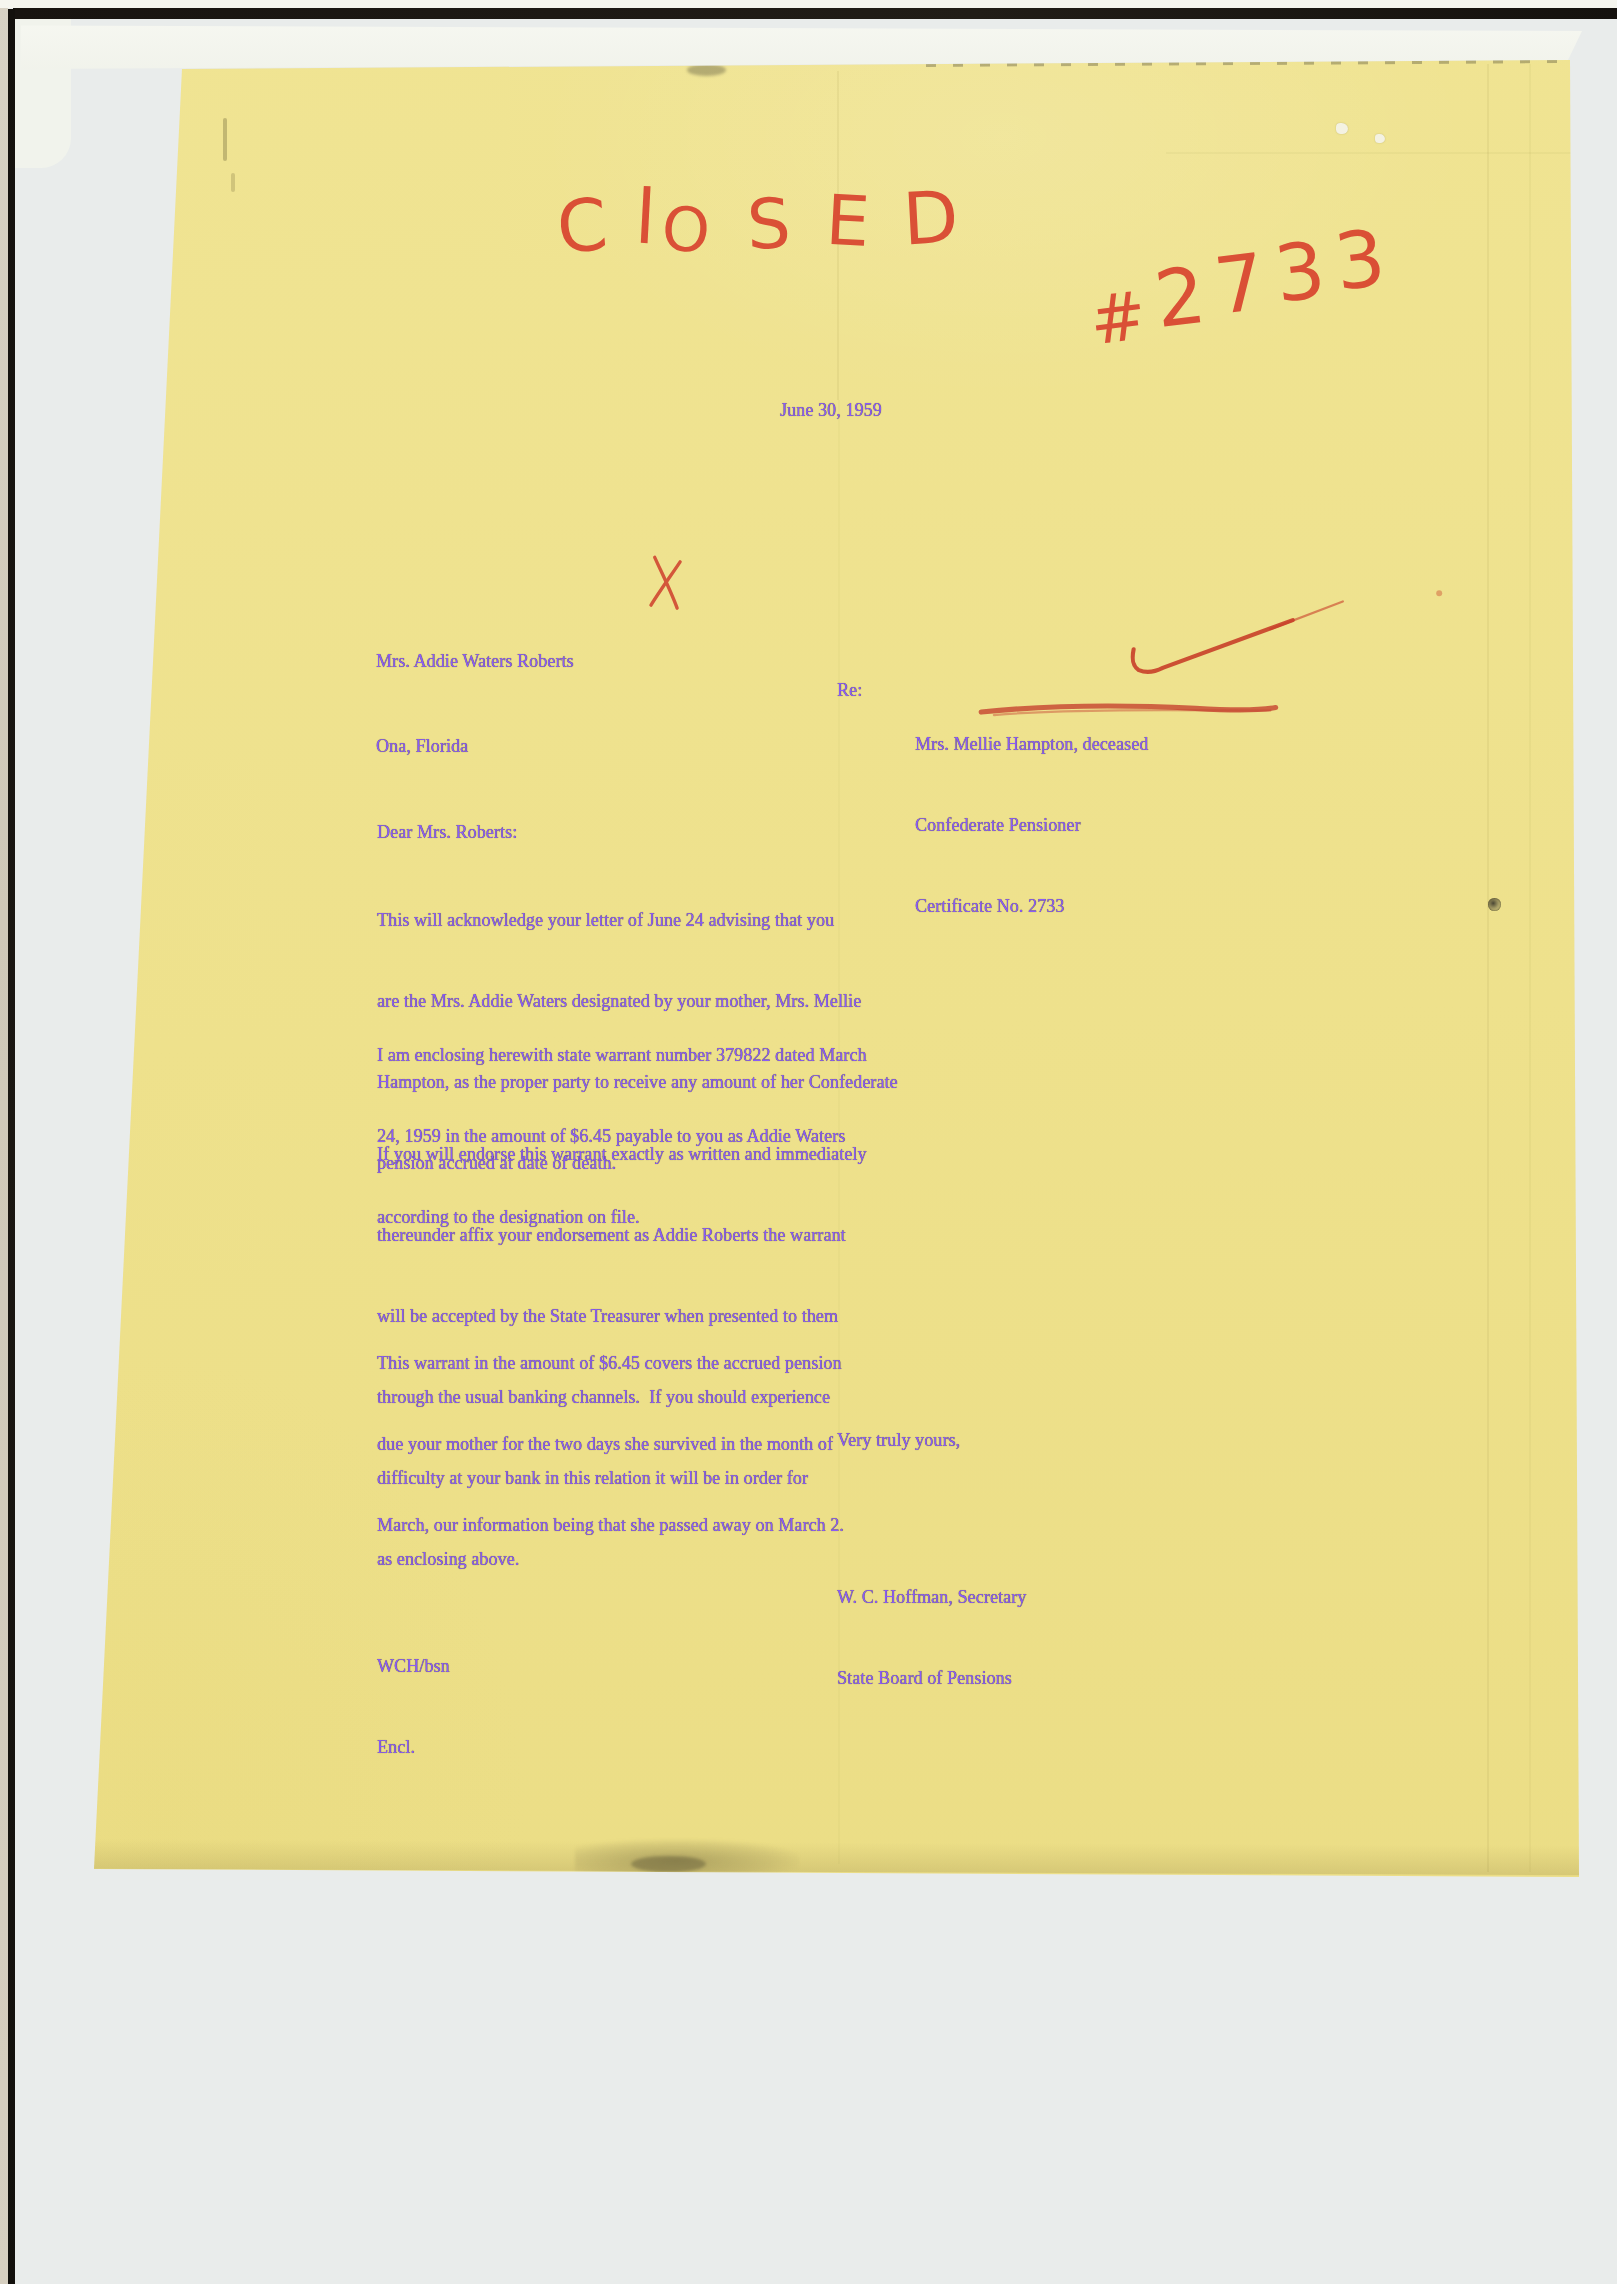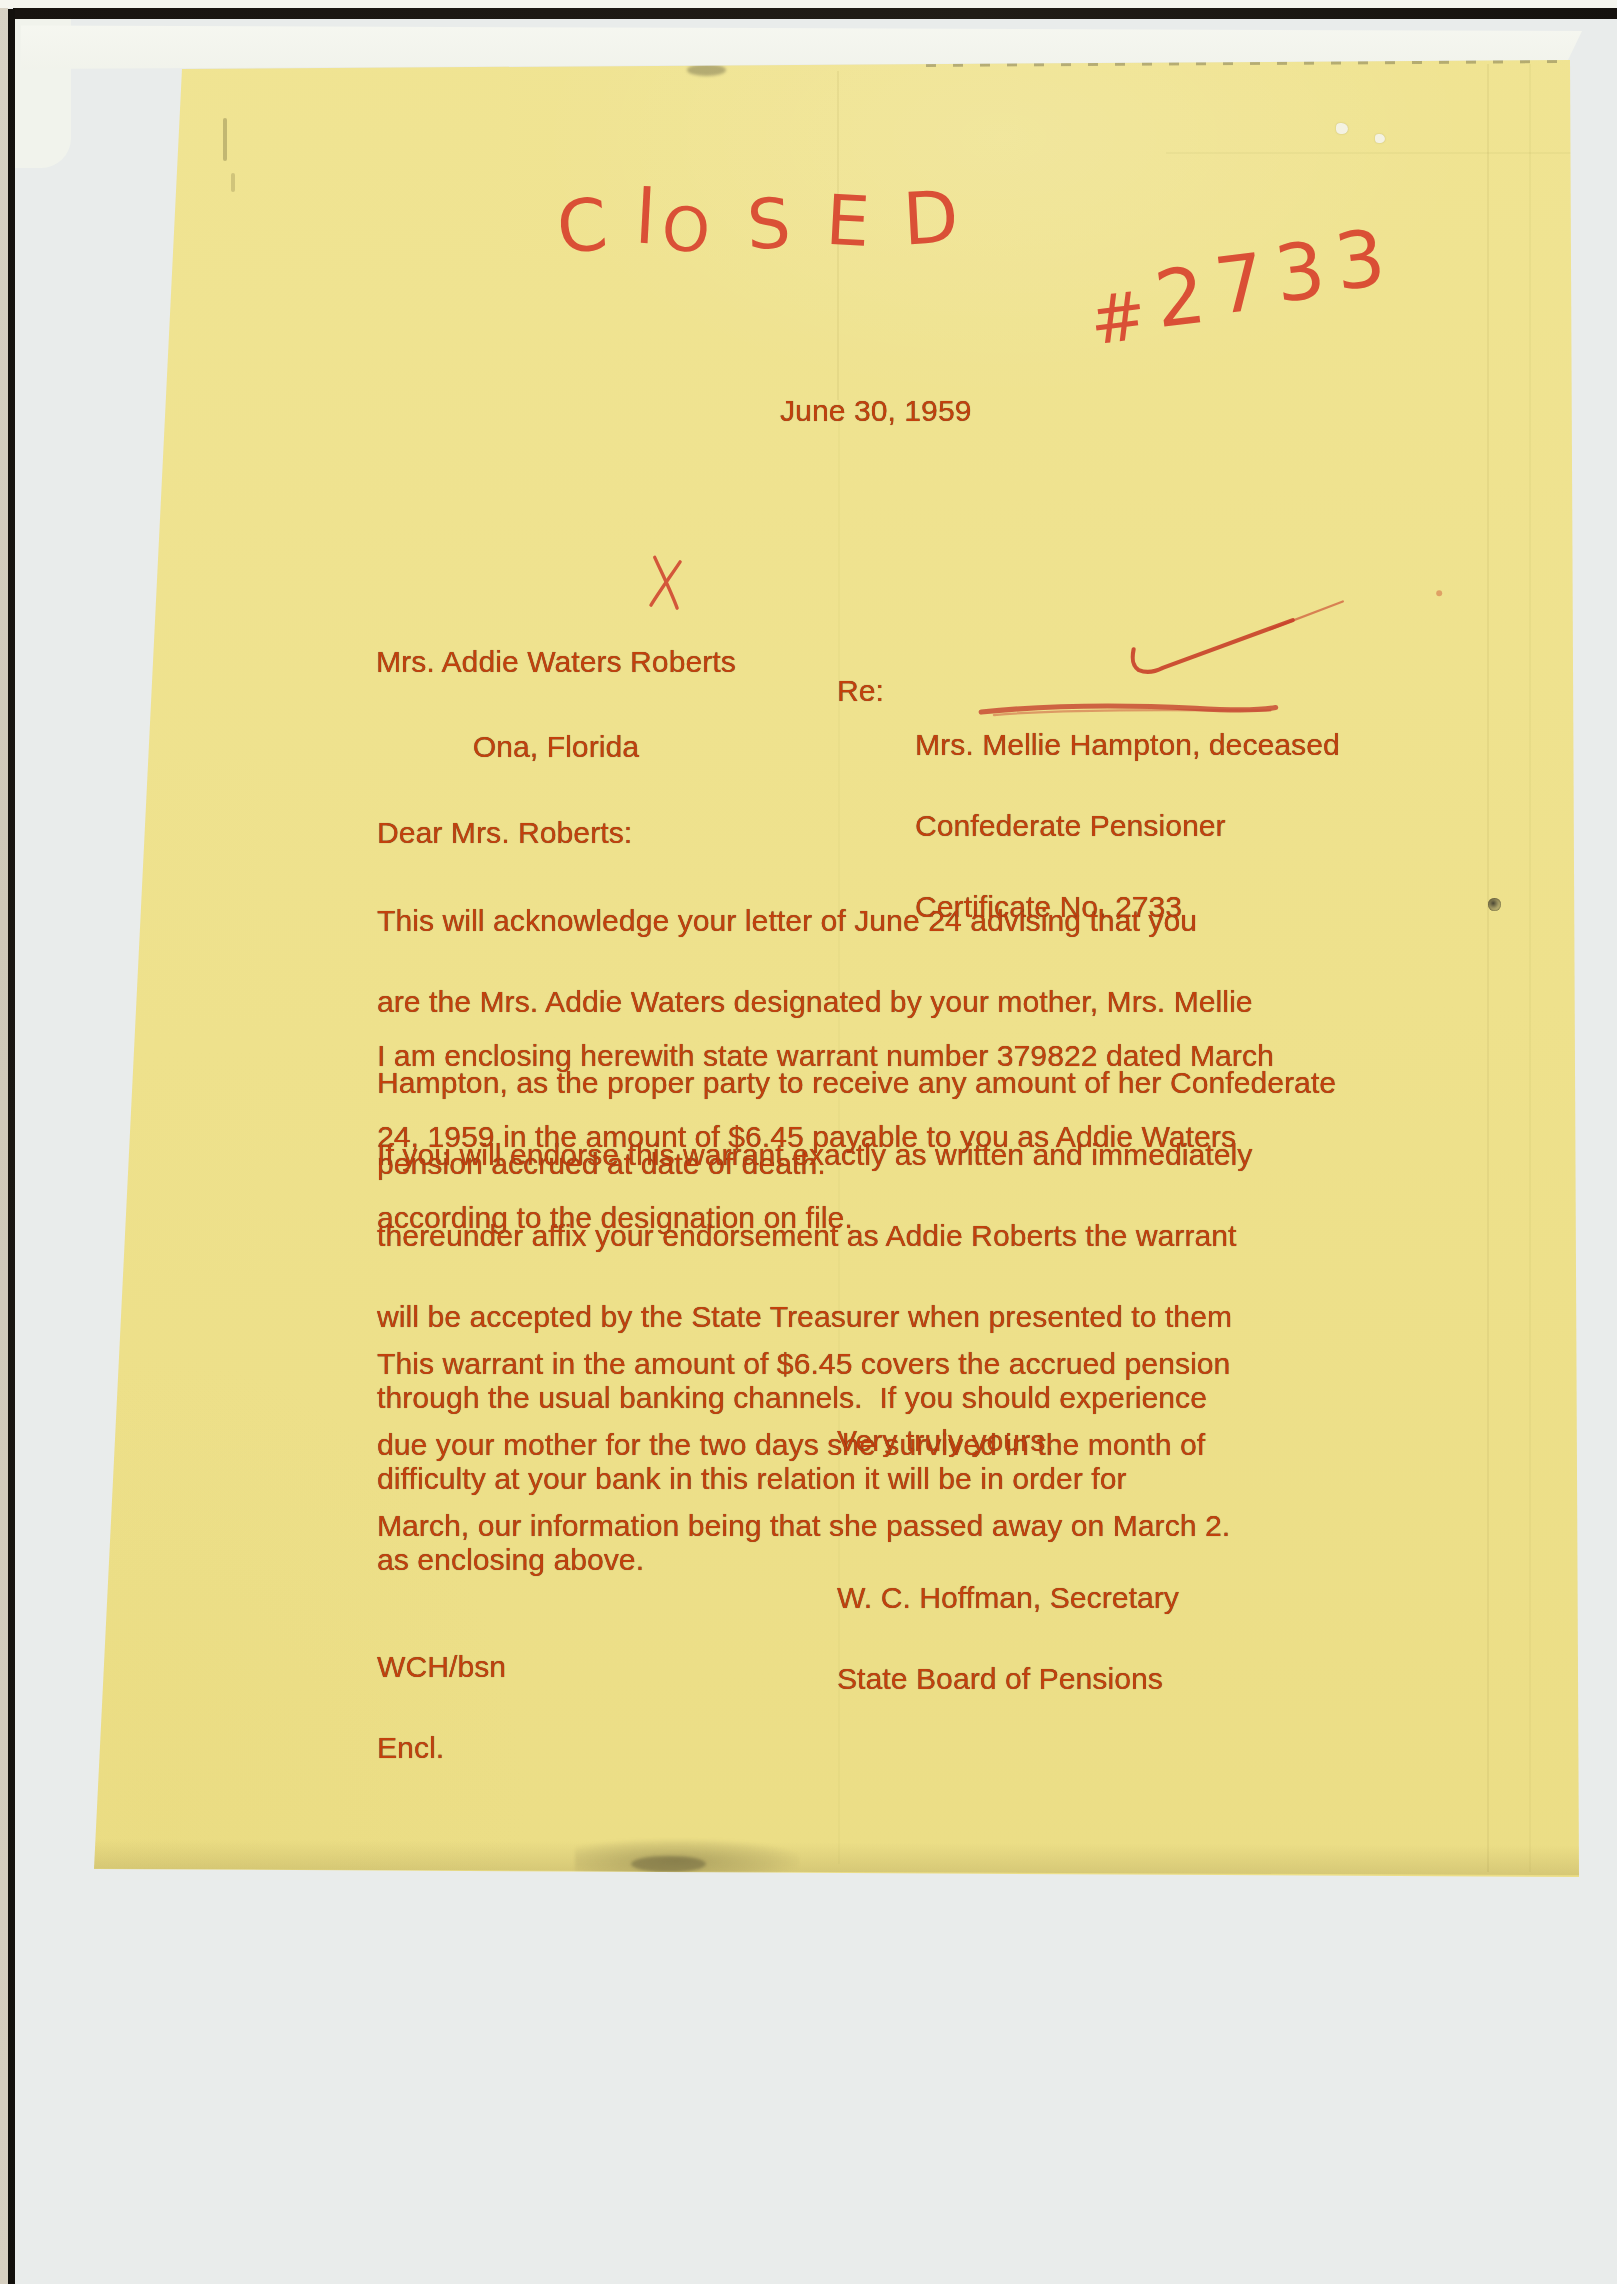--- a/index.html
+++ b/index.html
@@ -42,25 +42,25 @@
   .smudge-top{position:absolute;left:687px;top:64px;width:39px;height:12px;background:rgba(70,66,50,.35);border-radius:50%;filter:blur(1.5px);}
   .smudge-bottom{position:absolute;left:575px;top:1839px;width:224px;height:36px;
     background:radial-gradient(ellipse at 45% 60%,rgba(95,88,50,.38),rgba(110,100,60,.14) 55%,transparent 75%);filter:blur(1.5px);}
   .smudge-bottom2{position:absolute;left:631px;top:1856px;width:75px;height:16.4px;background:rgba(70,64,40,.35);border-radius:50%;filter:blur(1.5px);}
   .bottom-shade{position:absolute;left:94px;top:1842px;width:1488px;height:30px;
     background:linear-gradient(to bottom,transparent,rgba(130,115,55,.20));transform:rotate(0.25deg);}
   .ink-dot{position:absolute;left:1488px;top:898px;width:12.7px;height:12.7px;border-radius:50%;
     background:radial-gradient(circle at 40% 40%,#4a4634,#23201400 85%);box-shadow:inset 0 0 2.2px #1f1c10;}
 
   
-  .type{position:absolute;font-family:Liberation Sans, sans-serif;font-size:30px;line-height:27px;
-    color:#c2410c;white-space:pre;letter-spacing:0.1px;
+  .type{position:absolute;font-family:Liberation Serif, serif;font-size:18px;line-height:27px;
+    color:#8b5cf6;white-space:pre;letter-spacing:0.1px;
     text-shadow:0 0 0.7px rgba(52,51,42,.85),0.4px 0.4px 0 rgba(52,51,42,.28);}
   .ln{height:27px;}
-  .addr .ln{height:31px;text-align:center;}
+  .addr .ln{height:31px;}
 
   
   .hand{position:absolute;font-family:"DejaVu Sans",sans-serif;color:#d8402c;opacity:.9;}
   .closed-letter{position:absolute;display:inline-block;}
   .case-num{position:absolute;left:1087px;top:247px;transform:rotate(-7deg);white-space:nowrap;}
   .case-char{display:inline-block;font-size:78px;line-height:75px;margin-right:7.5px;}
   .redmarks{position:absolute;left:0;top:0;pointer-events:none;}
 </style>
 </head>
 <body>

